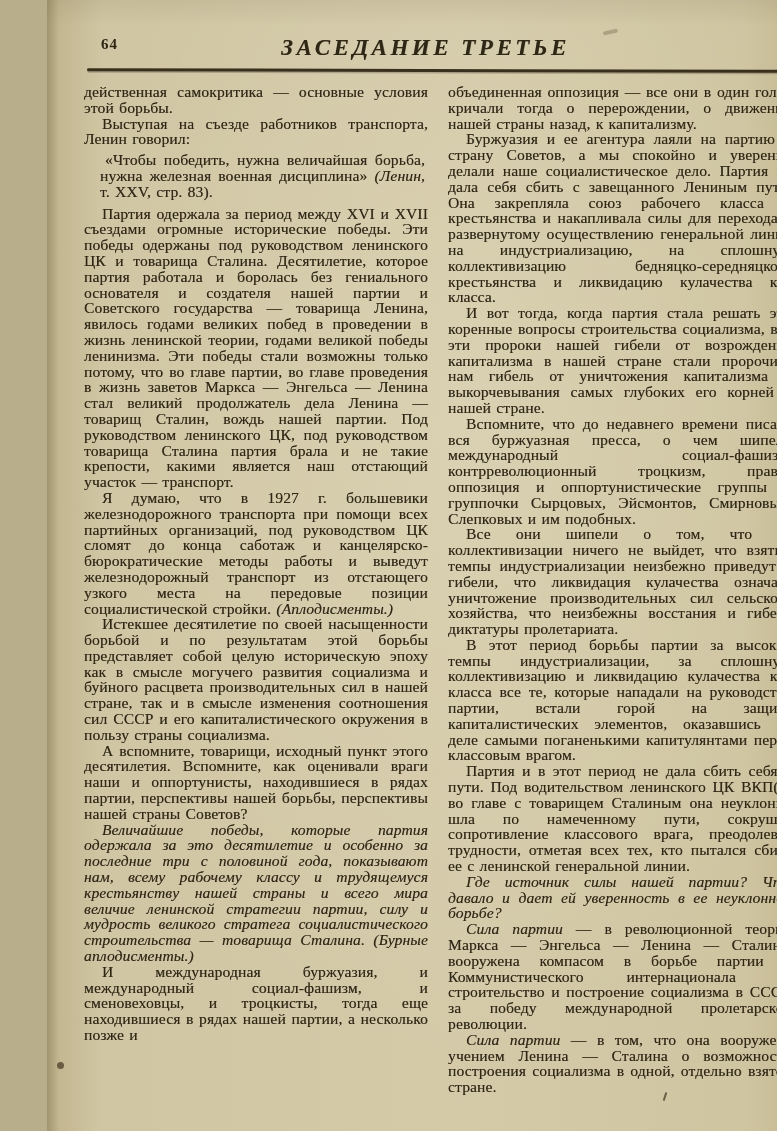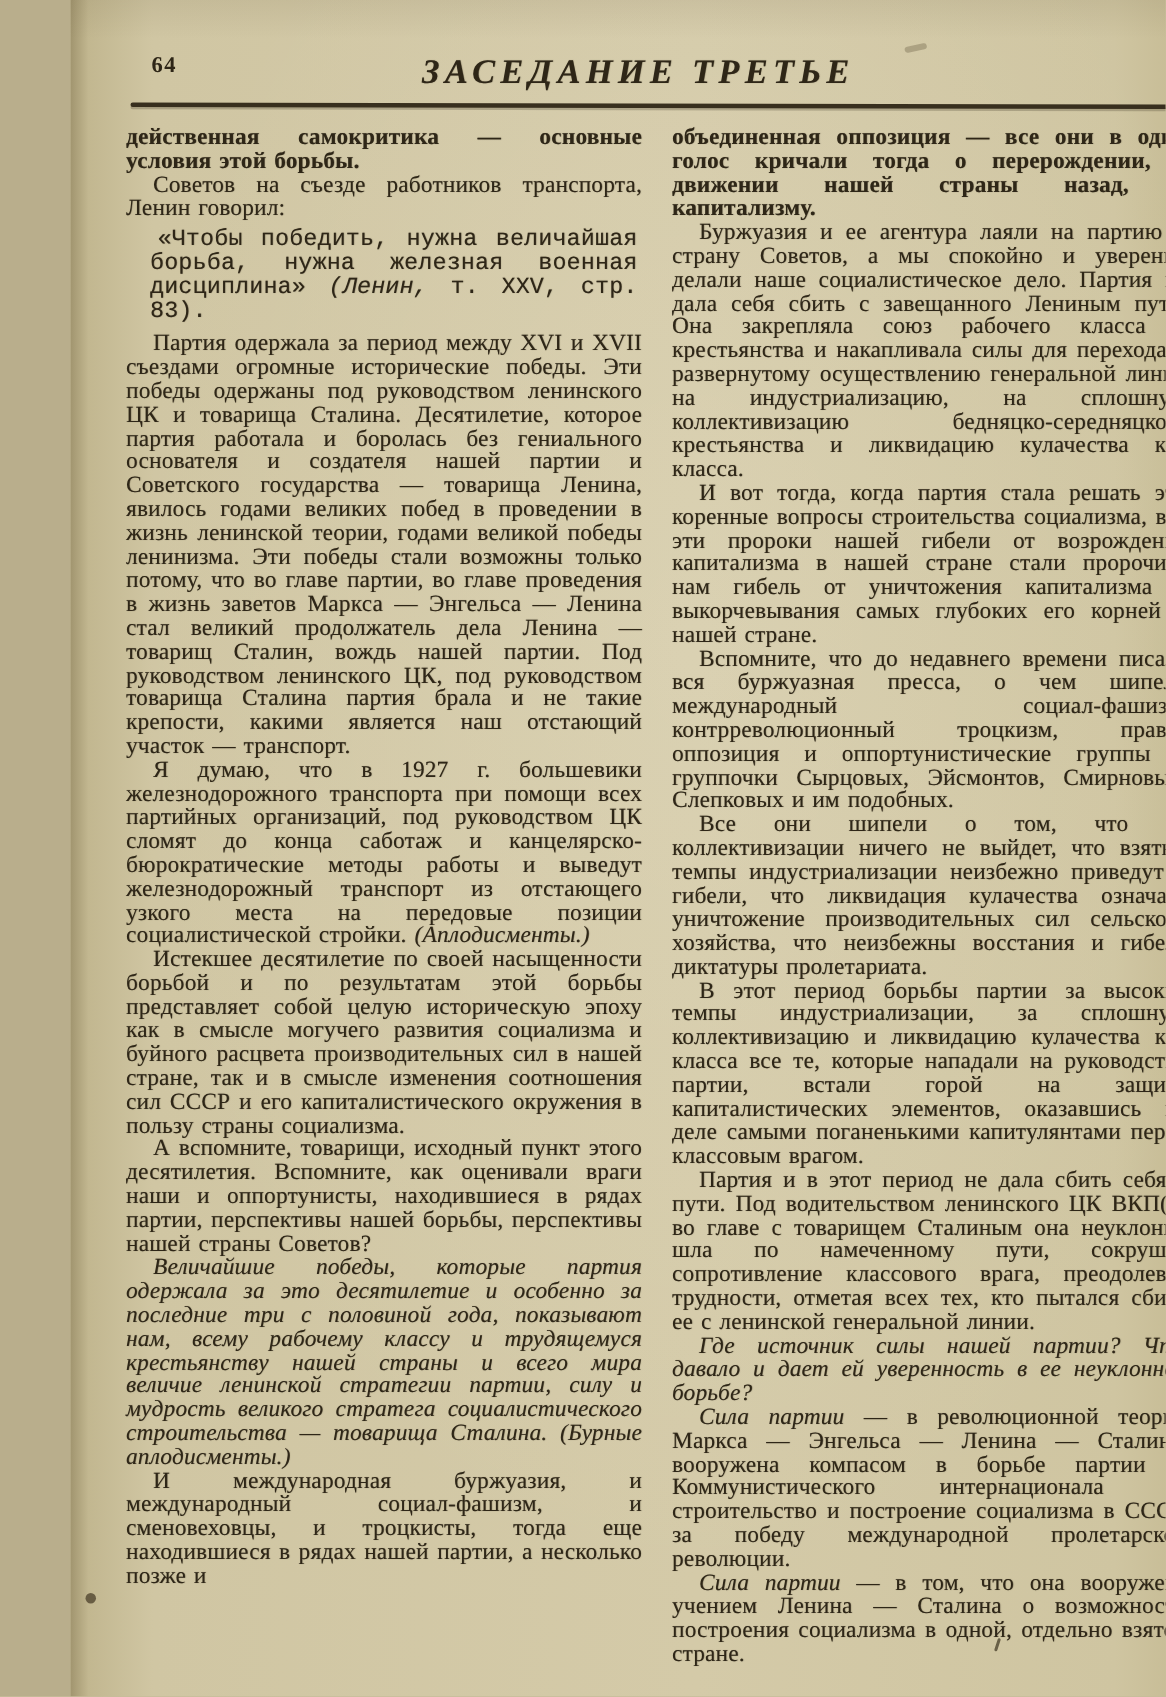--- a/index.html
+++ b/index.html
@@ -39,23 +39,23 @@
     display:flex;gap:20px;align-items:flex-start;
   }
   .col{
     width:344px;
     font-size:15.5px;line-height:15.8px;
     text-align:justify;
     letter-spacing:0.15px;word-spacing:1.2px;
     text-shadow:0.3px 0.3px 0.55px rgba(46,38,23,0.5);
   }
   .col p{margin:0;text-indent:18px;}
-  .col p.noindent{text-indent:0;font-weight:bold;}
+  .col p.noindent{text-indent:0;}
   .col p.quote{
-    margin:5px 3px 6px 16px;text-indent:5px;font-family:Liberation Mono, monospace;
+    margin:5px 3px 6px 16px;text-indent:5px;
   }
   .i{font-style:italic;}
   .bi{font-style:italic;font-weight:bold;letter-spacing:0.6px;}
   .speck1{
     position:absolute;left:10px;top:1062px;width:7px;height:7px;
     border-radius:50%;background:#4a3f2a;opacity:.75;
   }
   .speck2{
     position:absolute;left:617px;top:1092px;width:2px;height:9px;
     background:#3d3420;opacity:.7;transform:rotate(18deg);border-radius:1px;
@@ -70,21 +70,21 @@
 
 <div class="page">
   <div class="mark-top"></div>
   <div class="page-number">64</div>
   <div class="running-head">ЗАСЕДАНИЕ ТРЕТЬЕ</div>
   <div class="header-rule"></div>
 
   <div class="columns">
     <div class="col">
         <p class="noindent"><span>действенная самокритика — основные условия этой борьбы.</span></p>
-        <p><span>Советов на съезде работников транспорта, Ленин говорил:</span></p>
+        <p><span>Выступая на съезде работников транспорта, Ленин говорил:</span></p>
         <p class="quote"><span>«Чтобы победить, нужна величайшая борьба, нужна железная военная дисциплина» </span><span class="i">(Ленин, </span><span>т. XXV, стр. 83).</span></p>
         <p><span>Партия одержала за период между XVI и XVII съездами огромные исторические победы. Эти победы одержаны под руководством ленинского ЦК и товарища Сталина. Десятилетие, которое партия работала и боролась без гениального основателя и создателя нашей партии и Советского государства — товарища Ленина, явилось годами великих побед в проведении в жизнь ленинской теории, годами великой победы ленинизма. Эти победы стали возможны только потому, что во главе партии, во главе проведения в жизнь заветов Маркса — Энгельса — Ленина стал великий продолжатель дела Ленина — товарищ Сталин, вождь нашей партии. Под руководством ленинского ЦК, под руководством товарища Сталина партия брала и не такие крепости, какими является наш отстающий участок — транспорт.</span></p>
         <p><span>Я думаю, что в 1927 г. большевики железнодорожного транспорта при помощи всех партийных организаций, под руководством ЦК сломят до конца саботаж и канцелярско-бюрократические методы работы и выведут железнодорожный транспорт из отстающего узкого места на передовые позиции социалистической стройки. </span><span class="i">(Аплодисменты.)</span></p>
         <p><span>Истекшее десятилетие по своей насыщенности борьбой и по результатам этой борьбы представляет собой целую историческую эпоху как в смысле могучего развития социализма и буйного расцвета производительных сил в нашей стране, так и в смысле изменения соотношения сил СССР и его капиталистического окружения в пользу страны социализма.</span></p>
         <p><span>А вспомните, товарищи, исходный пункт этого десятилетия. Вспомните, как оценивали враги наши и оппортунисты, находившиеся в рядах партии, перспективы нашей борьбы, перспективы нашей страны Советов?</span></p>
         <p><span class="i">Величайшие победы, которые партия одержала за это десятилетие и особенно за последние три с половиной года, показывают нам, всему рабочему классу и трудящемуся крестьянству нашей страны и всего мира величие ленинской стратегии партии, силу и мудрость великого стратега социалистического строительства — товарища Сталина. (Бурные аплодисменты.)</span></p>
         <p><span>И международная буржуазия, и международный социал-фашизм, и сменовеховцы, и троцкисты, тогда еще находившиеся в рядах нашей партии, а несколько позже и</span></p>
       </div>
     <div class="col">
         <p class="noindent"><span>объединенная оппозиция — все они в один голос кричали тогда о перерождении, о движении нашей страны назад, к капитализму.</span></p>

